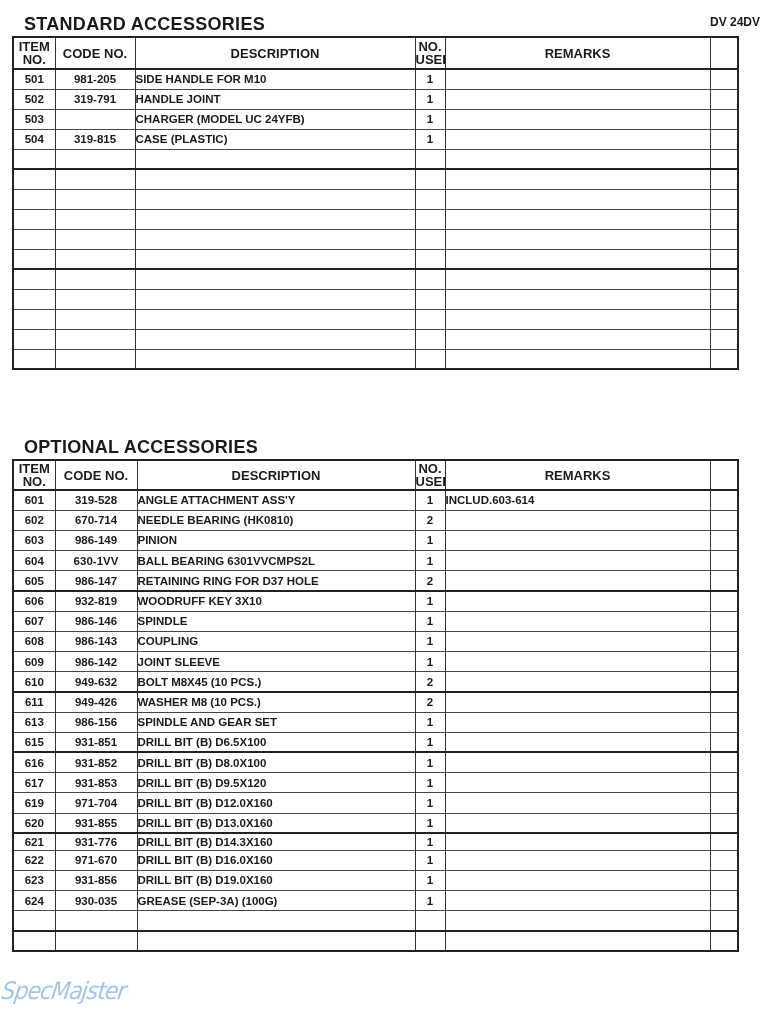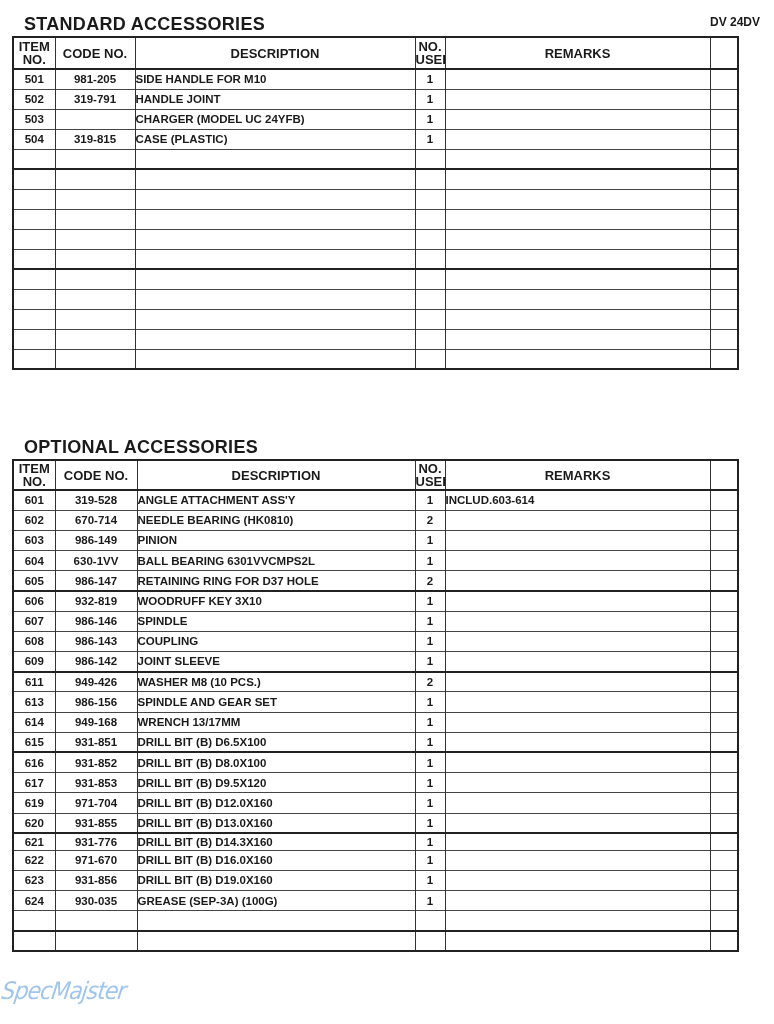--- a/index.html
+++ b/index.html
@@ -260,45 +260,45 @@
         <td class="extra"></td>
       </tr>
       <tr style="height: 20.2px;">
         <td class="c">609</td>
         <td class="c">986-142</td>
         <td class="d">JOINT SLEEVE</td>
         <td class="c">1</td>
         <td class="r"></td>
         <td class="extra"></td>
       </tr>
+      <tr style="height: 20.2px;">
+        <td class="c">610</td>
+        <td class="c">949-632</td>
+        <td class="d">BOLT M8X45 (10 PCS.)</td>
+        <td class="c">2</td>
+        <td class="r"></td>
+        <td class="extra"></td>
+      </tr>
       <tr class="grp" style="height: 20.2px;">
         <td class="c">611</td>
         <td class="c">949-426</td>
         <td class="d">WASHER M8 (10 PCS.)</td>
         <td class="c">2</td>
         <td class="r"></td>
         <td class="extra"></td>
       </tr>
       <tr style="height: 20.2px;">
         <td class="c">613</td>
         <td class="c">986-156</td>
         <td class="d">SPINDLE AND GEAR SET</td>
         <td class="c">1</td>
         <td class="r"></td>
         <td class="extra"></td>
       </tr>
       <tr style="height: 20.2px;">
-        <td class="c">614</td>
-        <td class="c">949-168</td>
-        <td class="d">WRENCH 13/17MM</td>
-        <td class="c">1</td>
-        <td class="r"></td>
-        <td class="extra"></td>
-      </tr>
-      <tr style="height: 20.2px;">
         <td class="c">615</td>
         <td class="c">931-851</td>
         <td class="d">DRILL BIT (B) D6.5X100</td>
         <td class="c">1</td>
         <td class="r"></td>
         <td class="extra"></td>
       </tr>
       <tr class="grp" style="height: 20.2px;">
         <td class="c">616</td>
         <td class="c">931-852</td>

